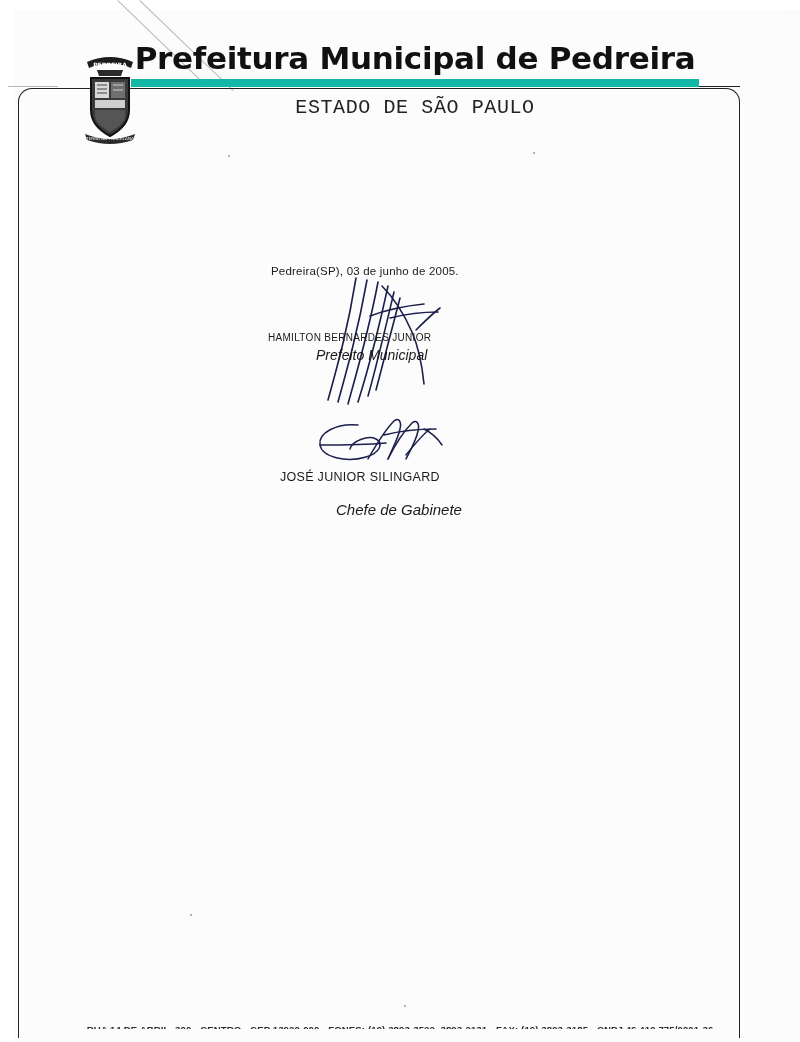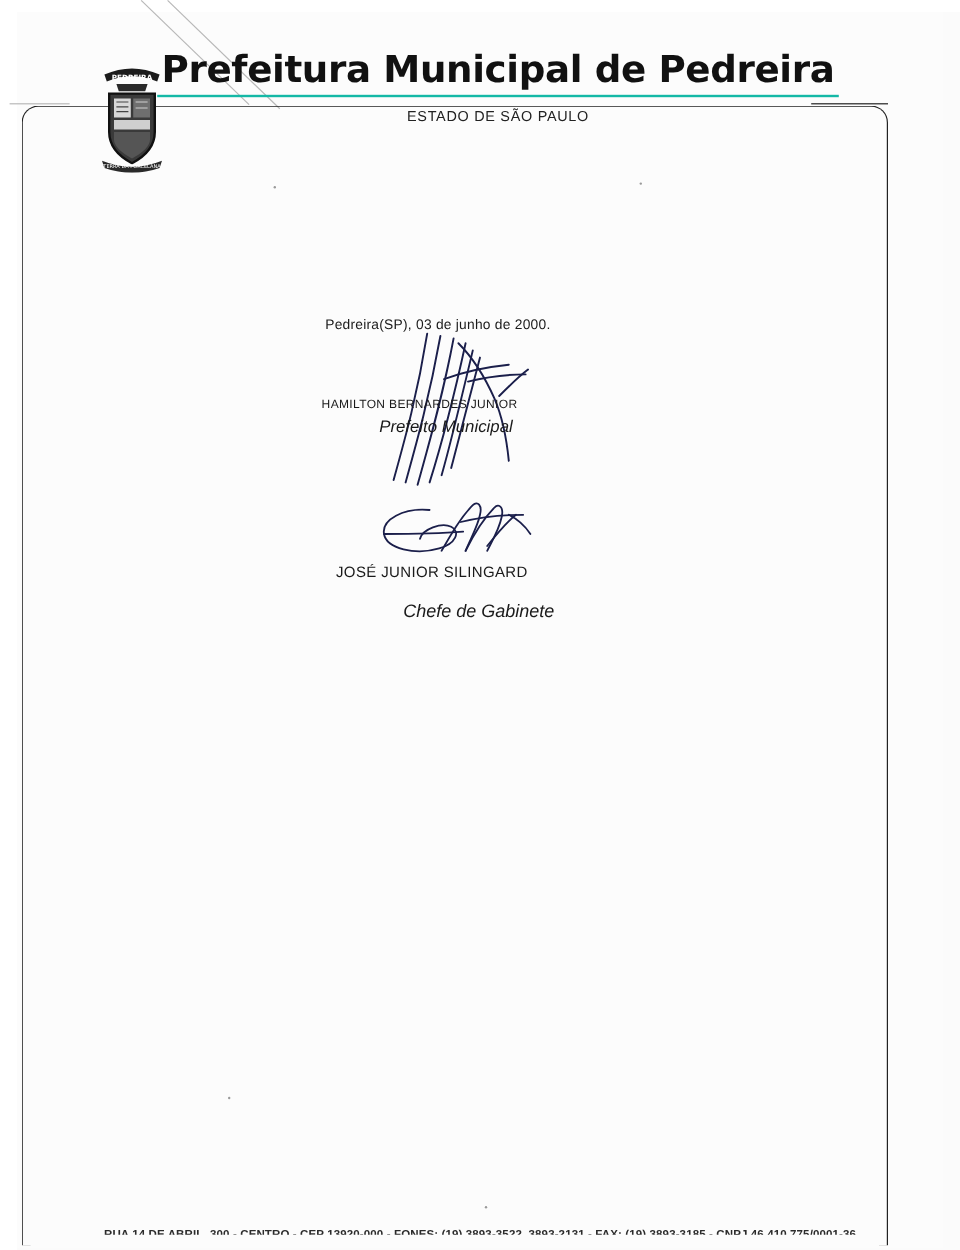--- a/index.html
+++ b/index.html
@@ -84,26 +84,26 @@
     text-align: center;
   }
   .title {
     font-family: "DejaVu Sans", sans-serif;
     font-weight: bold;
     font-size: 31px;
     letter-spacing: -0.3px;
     color: #111;
     display: inline-block;
     padding: 0 4px 3px 4px;
-    border-bottom: 2px solid #14b8a6;
+    border-bottom: 8px solid #14b8a6;
     margin-left: 30px;
   }
   .subtitle {
-    font-family: Liberation Sans, sans-serif;
-    font-size: 12px;
+    font-family: Liberation Mono, monospace;
+    font-size: 20px;
     letter-spacing: 0.6px;
     color: #222;
     margin-top: 9px;
     margin-left: 30px;
   }
 
   
   .top-rule-right {
     position: absolute;
     left: 676px;
@@ -255,21 +255,21 @@
     </svg>
   </div>
 
   <div class="header">
     <div class="title">Prefeitura Municipal de Pedreira</div>
     <div class="subtitle">ESTADO DE SÃO PAULO</div>
   </div>
 
   <div class="content">
 
-    <div class="line date-line">Pedreira(SP), 03 de junho de 2000.</div>
+    <div class="line date-line">Pedreira(SP), 03 de junho de 2005.</div>
 
     <svg class="sig sig1" width="170" height="140" viewBox="0 0 170 140">
       <g fill="none" stroke="#1b1f4b" stroke-width="1.6" stroke-linecap="round">
         <path d="M8 128 C 18 92, 28 56, 36 6"></path>
         <path d="M18 130 C 28 94, 38 58, 47 8"></path>
         <path d="M28 132 C 38 96, 49 58, 58 10"></path>
         <path d="M38 130 C 48 98, 58 60, 68 14"></path>
         <path d="M48 124 C 56 96, 64 62, 74 20"></path>
         <path d="M56 118 C 62 94, 70 64, 80 26"></path>
         <path d="M62 14 C 74 26, 84 42, 92 60 C 98 74, 102 92, 104 112"></path>

